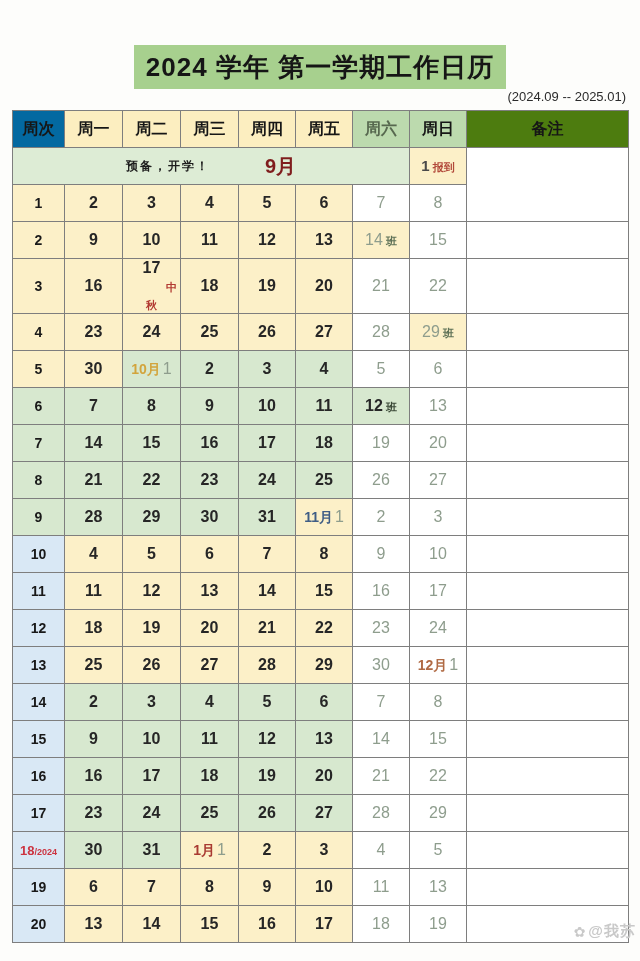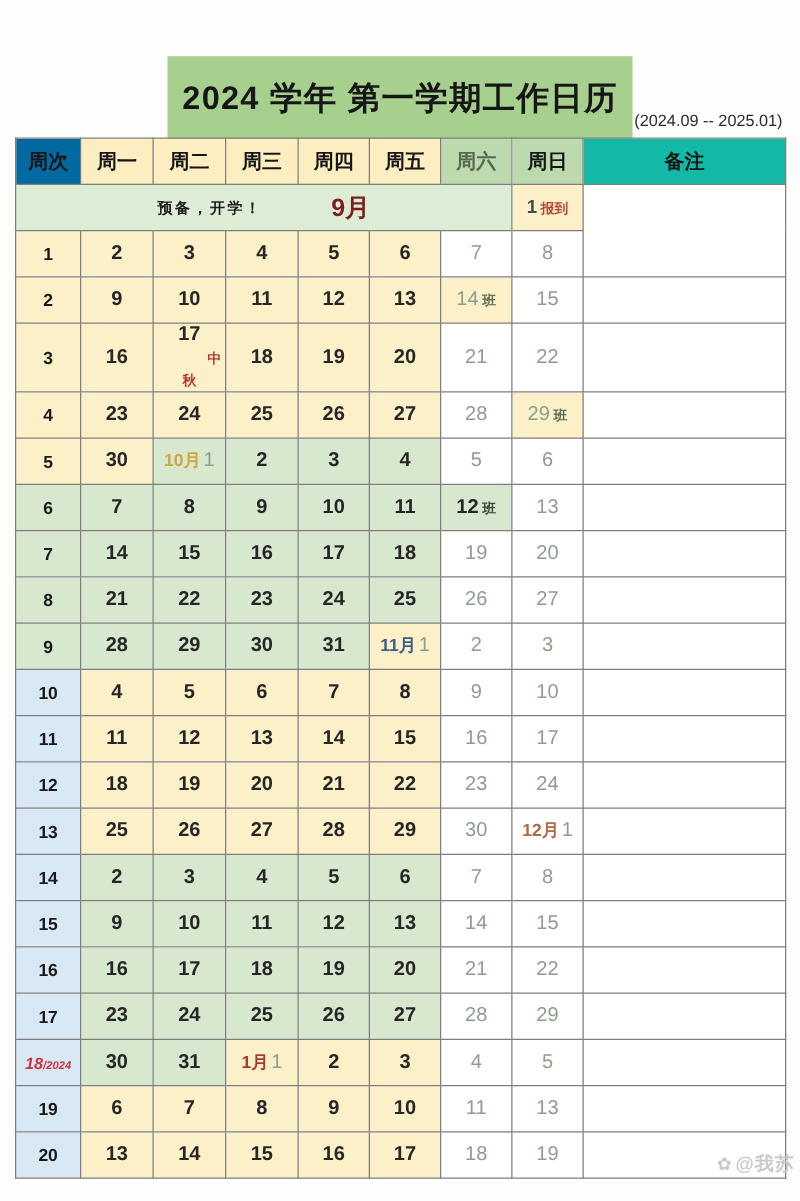--- a/index.html
+++ b/index.html
@@ -3,49 +3,49 @@
 <meta charset="utf-8">
 <style>
   html,body{margin:0;padding:0;}
   body{
     width:640px;height:961px;position:relative;background:#fdfdfb;
     font-family:"Liberation Sans","DejaVu Sans",sans-serif;overflow:hidden;
   }
   .title-wrap{position:absolute;top:45px;left:0;right:0;text-align:center;}
   .title{
     display:inline-block;background:#a7d08e;color:#161616;font-weight:700;
-    font-size:26px;line-height:32px;padding:17px 12px;letter-spacing:1px;
+    font-size:26px;line-height:32px;padding:6px 12px;letter-spacing:1px;
   }
   .date-range{position:absolute;top:89px;right:14px;font-size:13px;color:#2b2b2b;}
   table{
     position:absolute;top:110px;left:12px;border-collapse:collapse;table-layout:fixed;
   }
   th,td{border:1px solid #7e7e7e;text-align:center;vertical-align:middle;padding:0;overflow:hidden;}
   thead th{height:36px;font-size:16px;font-weight:700;color:#161616;}
   .h-blue{background:#0369a1;}
   .h-yellow{background:#fceec0;}
   .h-green{background:#bcdaae;}
   .h-green.muted-h{color:#57684f;}
-  .h-pink{background:#14b8a6;}
+  .h-pink{background:#4d7c0f;}
   tbody tr{height:37px;}
   .bg-y{background:#fcf0c8;}
   .bg-g{background:#d7e8cf;}
   .bg-w{background:#ffffff;}
   .bg-b{background:#d9e8f5;}
   .month-merged{background:#ddecd5;}
   .month-inner{display:flex;align-items:center;justify-content:center;gap:55px;}
   .month-note{font-size:12px;font-weight:700;color:#1d1d1d;letter-spacing:2px;}
   .month-label{font-size:20px;font-weight:700;color:#7f1d1d;}
   td .num{font-size:16px;}
   .dark .num{color:#262626;font-weight:700;}
   .muted .num{color:#8e9d8d;font-weight:400;}
   .pre{font-size:14px;font-weight:700;margin-right:2px;}
   .suf{font-size:11px;font-weight:700;margin-left:3px;}
   .week-cell{font-size:14px;font-weight:700;color:#191919;}
-  .week-red{color:#cc3340;font-style:italic;}
+  .week-red{color:#cc3340;}
   .week-red .wmain{font-size:13px;font-weight:700;}
   .week-red .wext{font-size:9px;font-weight:700;}
   .remark{background:#ffffff;}
   .sun-first .num{color:#4a4a4a;font-weight:700;font-size:15px;}
   .watermark{
     position:absolute;top:922px;right:4px;display:flex;align-items:center;gap:2px;
     color:#c9c9c9;font-size:15px;font-weight:700;letter-spacing:1px;
   }
   .watermark .wm-icon{font-size:14px;}
 </style>

